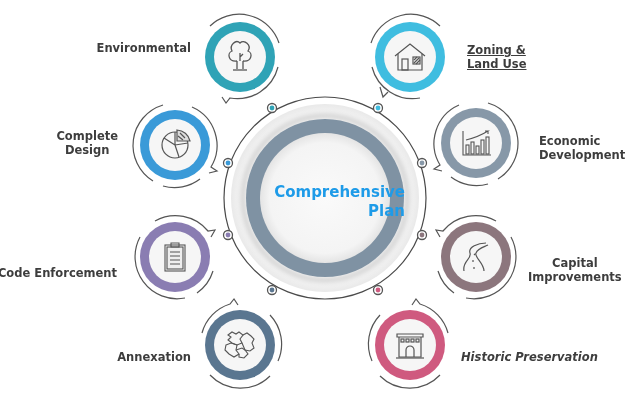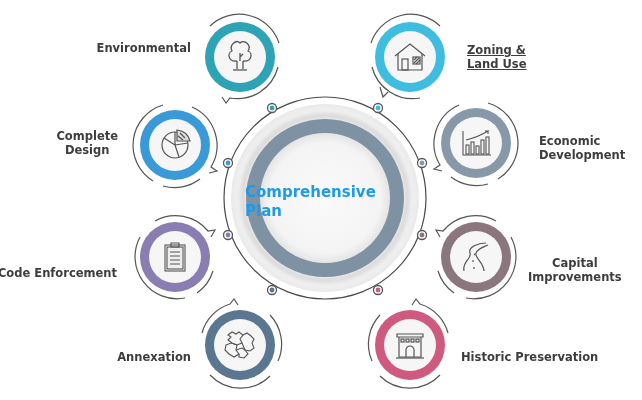--- a/index.html
+++ b/index.html
@@ -1,21 +1,21 @@
 <!DOCTYPE html>
 <html><head>
 <meta charset="utf-8">
 <style>
   html, body { margin: 0; padding: 0; background: #ffffff; }
   body { width: 642px; height: 400px; position: relative; overflow: hidden; font-family: "DejaVu Sans", sans-serif; }
   .canvas { position: absolute; left: 0; top: 0; width: 642px; height: 400px; }
   .label { position: absolute; font-family: "DejaVu Sans", sans-serif; font-weight: bold; font-size: 11.5px; line-height: 14px; color: #3d3d3d; white-space: nowrap; }
   .label.right { text-align: center; }
   .label.left { text-align: left; }
-  .center-title { position: absolute; left: 245px; top: 183px; width: 160px; text-align: left; font-family: "DejaVu Sans", sans-serif; font-weight: bold; font-size: 15px; line-height: 19px; color: #1e9be8; }
+  .center-title { position: absolute; left: 245px; top: 183px; width: 160px; text-align: right; font-family: "DejaVu Sans", sans-serif; font-weight: bold; font-size: 15px; line-height: 19px; color: #1e9be8; }
 </style>
 </head>
 <body>
 
 <svg class="canvas" viewBox="0 0 642 400" xmlns="http://www.w3.org/2000/svg">
   <defs>
     <radialGradient id="innerFill" cx="50%" cy="50%" r="50%">
       <stop offset="0%" stop-color="#fafafa"></stop>
       <stop offset="85%" stop-color="#f4f4f4"></stop>
       <stop offset="100%" stop-color="#e4e4e4"></stop>
@@ -222,15 +222,15 @@
 
 <div class="label left" style="left:528px; top:256px;text-align:center;">
   <div>Capital</div>
   <div>Improvements</div>
 </div>
 
 <div class="label right" style="right:451px; top:350px;">
   <div>Annexation</div>
 </div>
 
-<div class="label left" style="left:461px; top:350px;">
+<div class="label left" style="left:461px; top:350px;font-style:italic;">
   <div>Historic Preservation</div>
 </div>
 
 </body></html>

